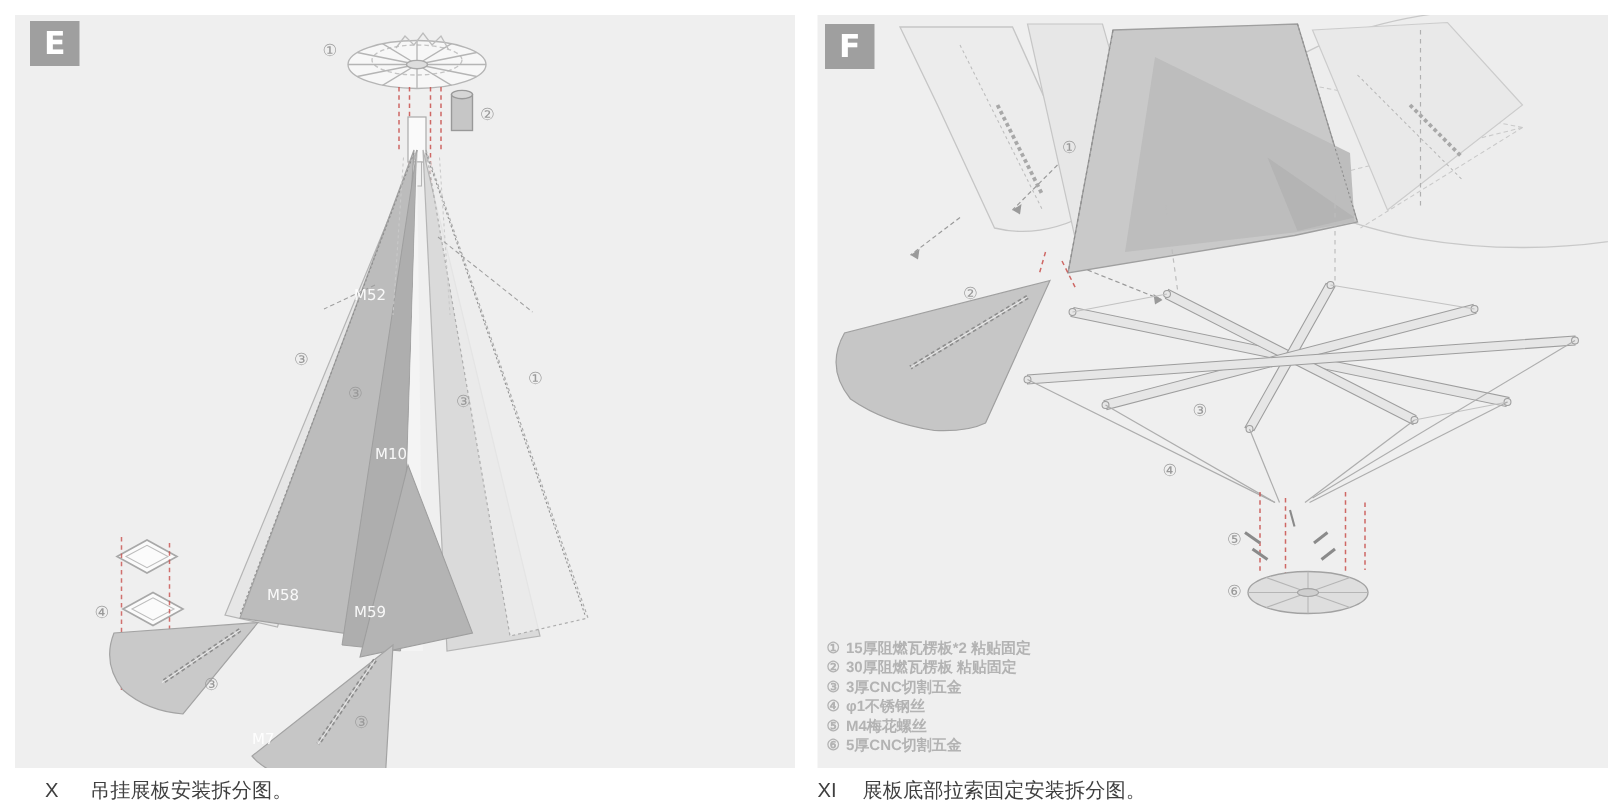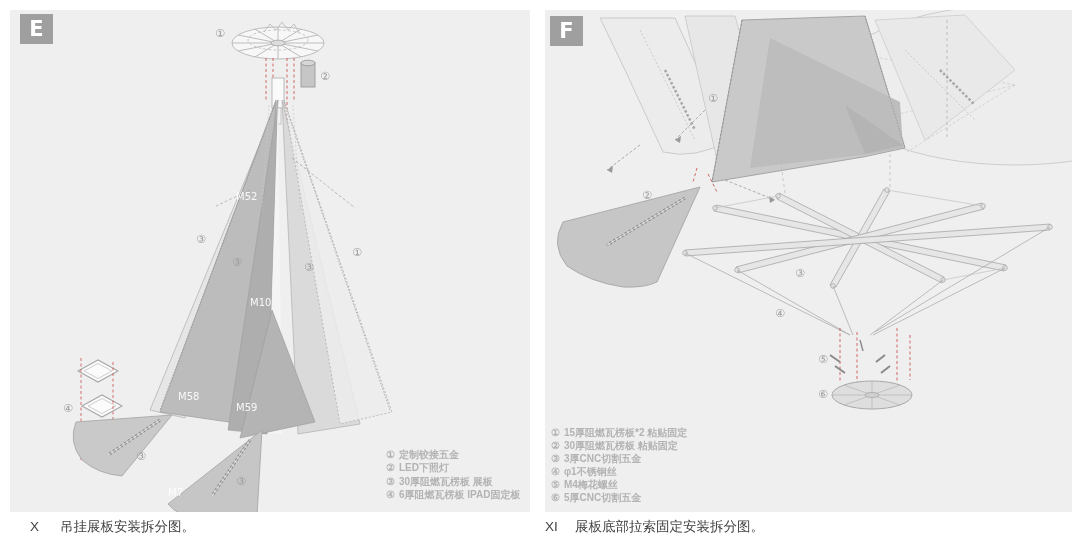--- a/index.html
+++ b/index.html
@@ -239,26 +239,20 @@
     </svg>
   </div>
 
   <div class="badge" style="left:20px;top:14px;">
     <span>E</span>
   </div>
   <div class="badge" style="left:550px;top:16px;">
     <span>F</span>
   </div>
 
-  <div class="legend" style="left:386px;top:448px;">
-    <div><span class="lnum">①</span><span>定制铰接五金</span></div>
-    <div><span class="lnum">②</span><span>LED下照灯</span></div>
-    <div><span class="lnum">③</span><span>30厚阻燃瓦楞板 展板</span></div>
-    <div><span class="lnum">④</span><span>6厚阻燃瓦楞板  IPAD固定板</span></div>
-  </div>
 
   <div class="legend" style="left:551px;top:427px;line-height:12.9px;">
     <div><span class="lnum">①</span><span>15厚阻燃瓦楞板*2 粘贴固定</span></div>
     <div><span class="lnum">②</span><span>30厚阻燃瓦楞板   粘贴固定</span></div>
     <div><span class="lnum">③</span><span>3厚CNC切割五金</span></div>
     <div><span class="lnum">④</span><span>φ1不锈钢丝</span></div>
     <div><span class="lnum">⑤</span><span>M4梅花螺丝</span></div>
     <div><span class="lnum">⑥</span><span>5厚CNC切割五金</span></div>
   </div>
 

